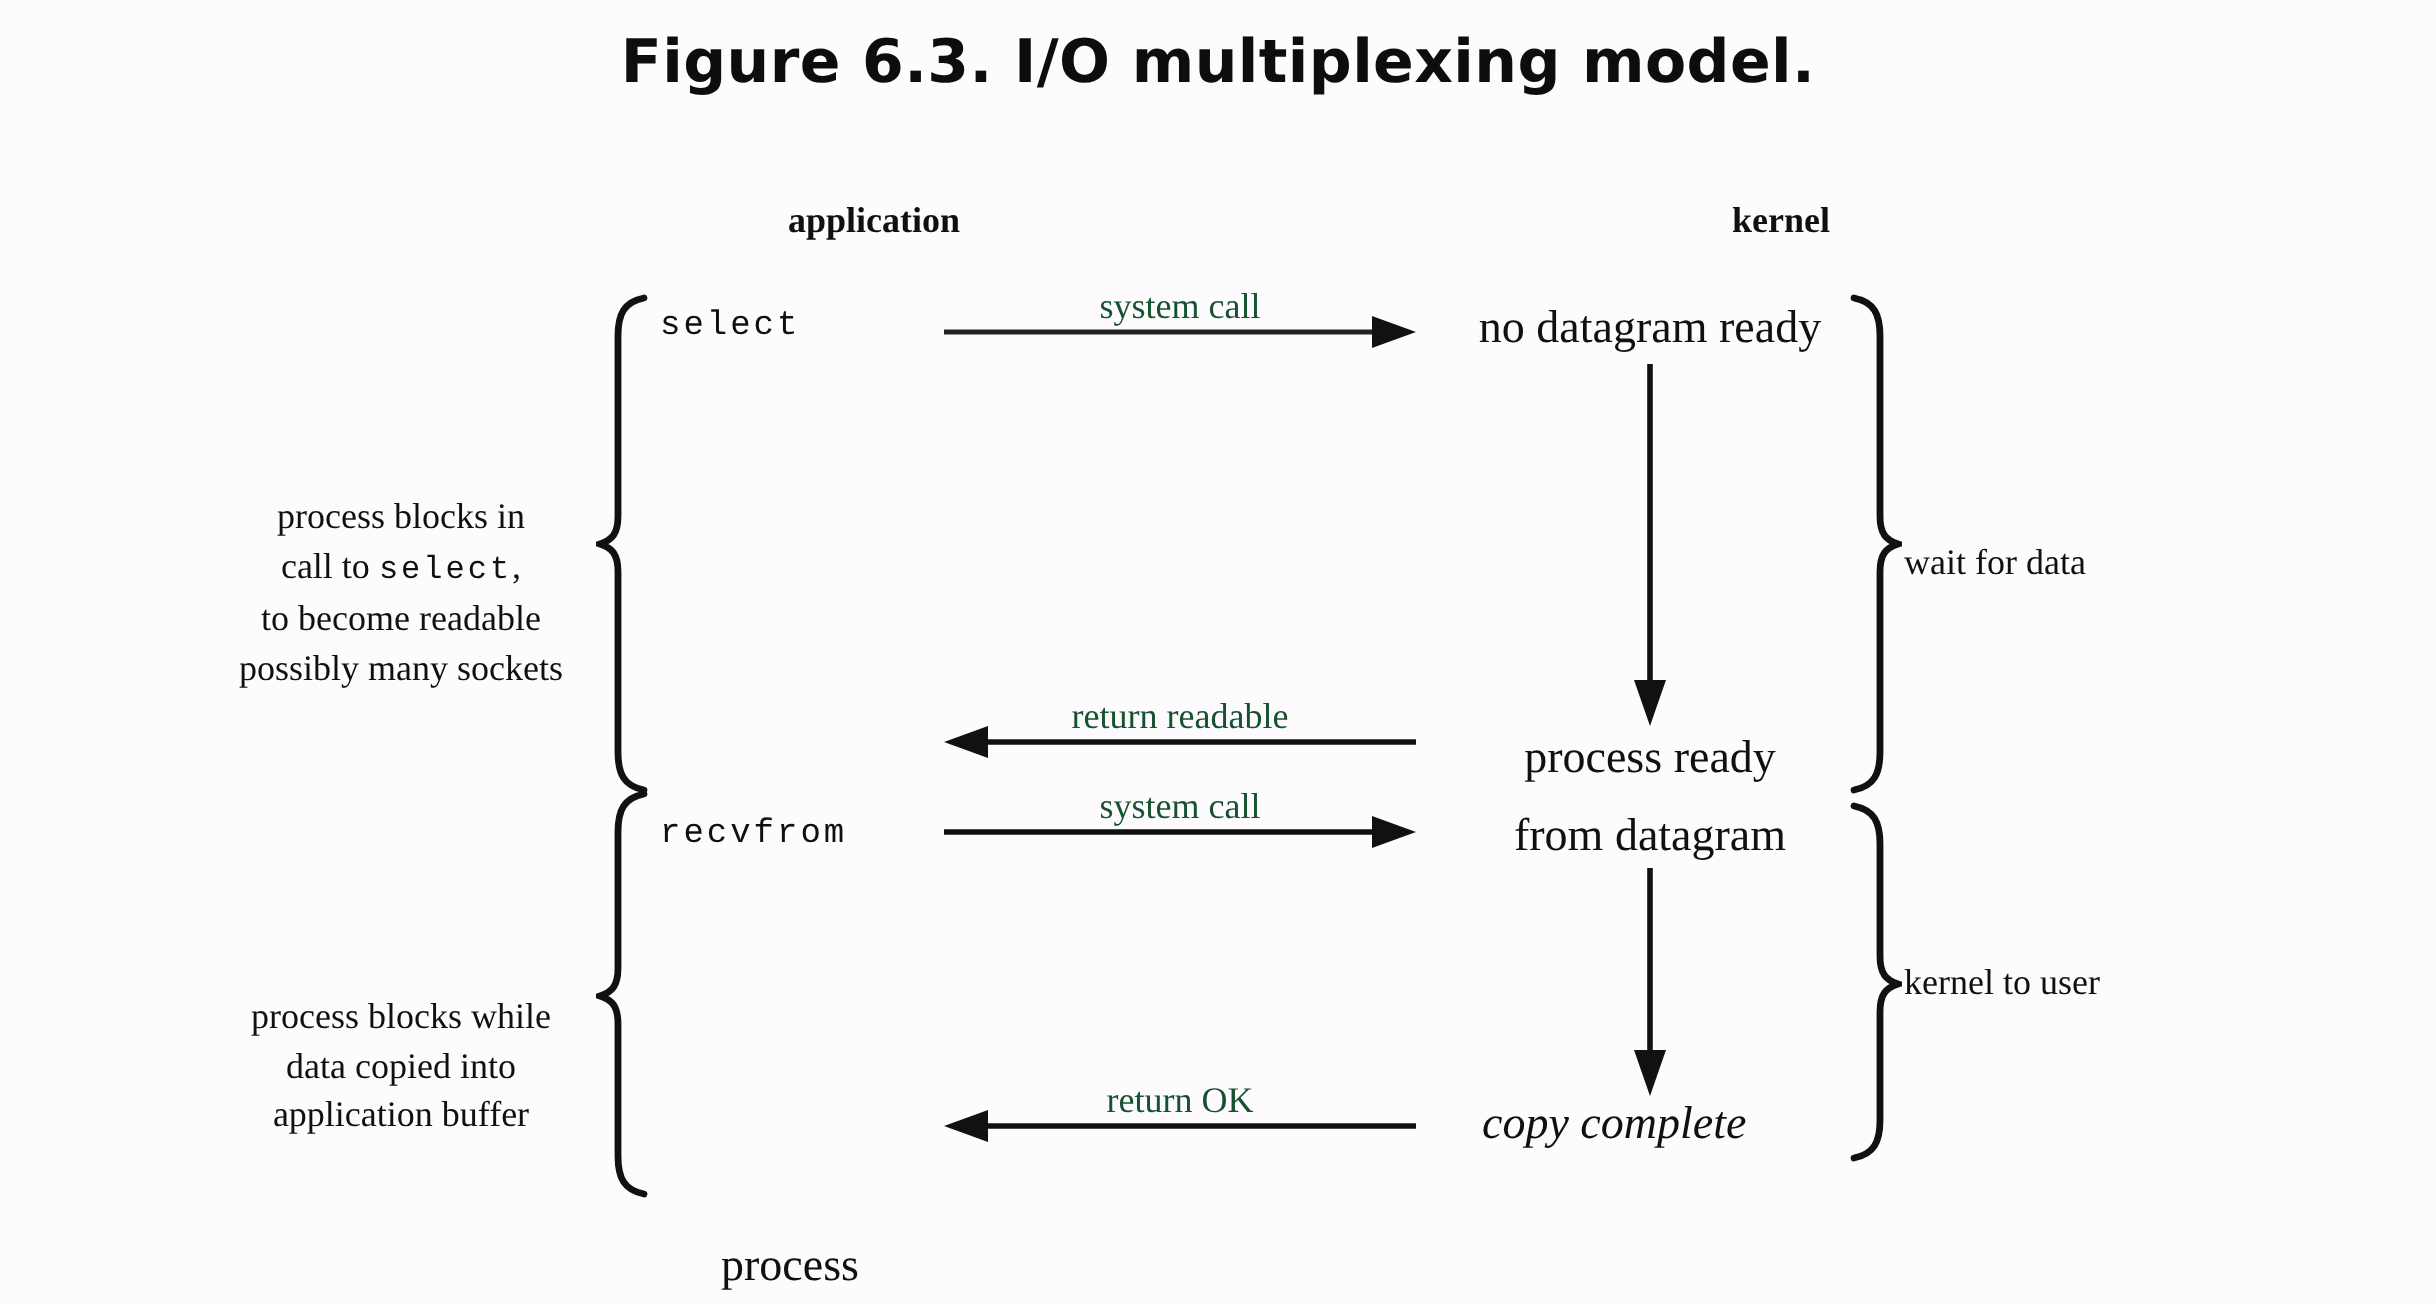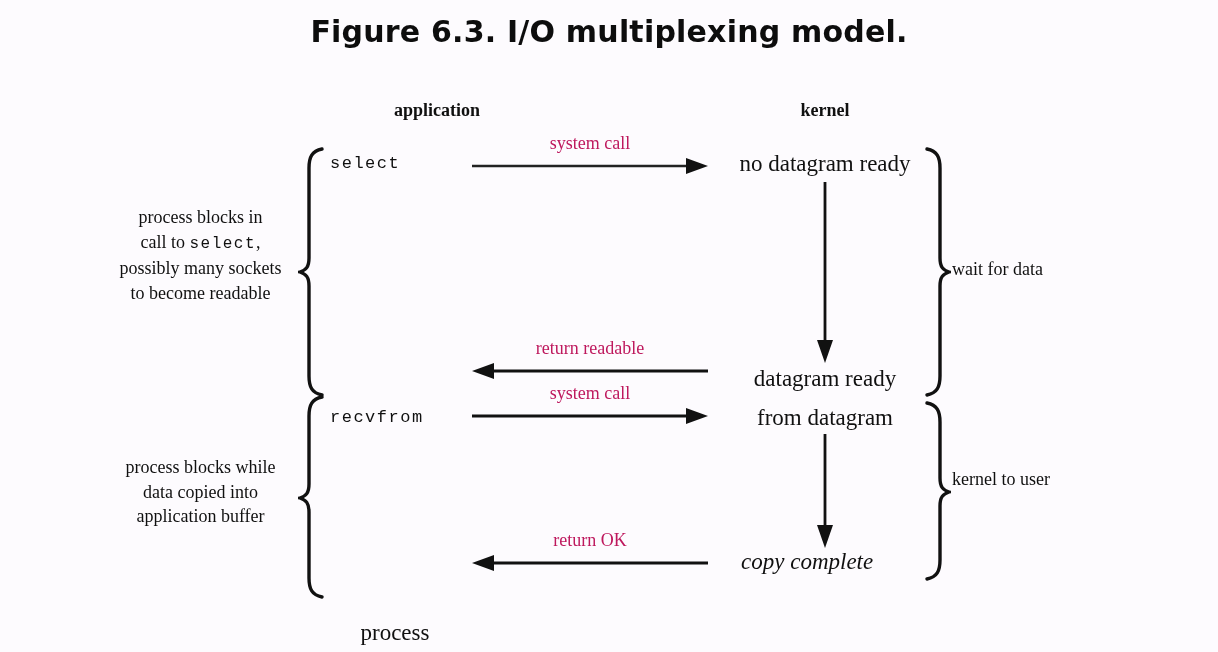--- a/index.html
+++ b/index.html
@@ -32,21 +32,21 @@
 
   .col-header {
     position: absolute;
     font-family: "Liberation Serif", "DejaVu Serif", serif;
     font-weight: bold;
     font-size: 18px;
     text-align: center;
     color: #101010;
   }
   #hdr-application { left: 300px; top: 100px; width: 180px; text-align: right; }
-  #hdr-kernel      { left: 735px; top: 100px; width: 180px; }
+  #hdr-kernel      { left: 735px; top: 100px; width: 180px; text-align: right; }
 
   
   .txt {
     position: absolute;
     font-size: 23px;
     line-height: 24px;
     color: #101010;
     white-space: pre;
   }
   .mono {
@@ -69,31 +69,33 @@
   #k-copy-datagram { left: 720px; top: 406px; width: 210px; text-align: center; }
   #k-copy-complete { left: 741px; top: 550px; width: 210px; text-align: left; font-style: italic; }
 
   
   .side-note {
     position: absolute;
     text-align: center;
     font-size: 18px;
     line-height: 24.5px;
     color: #101010;
+    margin-top: 41px;
   }
   #note-select { left: 98px; top: 205px; width: 205px; }
   #note-copy   { left: 98px; top: 455px; width: 205px; }
 
   
   .right-note {
     position: absolute;
     text-align: left;
     font-size: 18px;
     line-height: 24.5px;
     color: #101010;
+    margin-top: 12px;
   }
   #note-wait { left: 952px; top: 257px; width: 220px; }
   #note-copy-data { left: 952px; top: 467px; width: 220px; }
 
   
   .brace { position: absolute; }
   #brace-left-1  { left: 298px; top: 146px; }
   #brace-left-2  { left: 298px; top: 394px; }
   #brace-right-1 { left: 925px; top: 146px; }
   #brace-right-2 { left: 925px; top: 400px; }
@@ -105,22 +107,23 @@
   #arrow-syscall-2  { left: 470px; top: 405px; }
   #arrow-return-ok  { left: 470px; top: 552px; }
   #arrow-wait-down  { left: 810px; top: 180px; }
   #arrow-copy-down  { left: 810px; top: 432px; }
 
   
   .arrow-label {
     position: absolute;
     font-size: 18px;
     text-align: center;
-    color: #be185d;
+    color: #14532d;
     white-space: nowrap;
+    margin-top: 10px;
   }
   #lbl-syscall-1 { left: 470px; top: 133px; width: 240px; }
   #lbl-return-rd { left: 470px; top: 338px; width: 240px; }
   #lbl-syscall-2 { left: 470px; top: 383px; width: 240px; }
   #lbl-return-ok { left: 470px; top: 530px; width: 240px; }
 </style>
 </head>
 <body>
 
 <div class="figure-title">Figure 6.3. I/O multiplexing model.</div>
@@ -146,22 +149,22 @@
 </div>
 <div class="brace" id="brace-right-2">
   <svg width="26" height="182" viewBox="0 0 26 182" xmlns="http://www.w3.org/2000/svg">
     <path d="M2 3 C12 5 15 11 15 22 L15 78 C15 87 18 90 24 92 C18 94 15 97 15 106 L15 160 C15 171 12 177 2 179" fill="none" stroke="#111111" stroke-width="3.4" stroke-linecap="round"></path>
   </svg>
 </div>
 
 <div class="side-note" id="note-select">
   <div>process blocks in</div>
   <div>call to <span class="mono" style="position:static;font-size:16px;">select</span>,</div>
+  <div>to become readable</div>
   <div>possibly many sockets</div>
-  <div>to become readable</div>
 </div>
 
 <div class="side-note" id="note-copy">
   <div>process blocks while</div>
   <div>data copied into</div>
   <div>application buffer</div>
 </div>
 
 <div class="right-note" id="note-wait">
   <div>wait for data</div>
@@ -171,21 +174,21 @@
 </div>
 
 <div class="txt mono" id="app-select">select</div>
 <div class="txt mono" id="app-recvfrom">recvfrom</div>
 <div class="txt" id="app-process-datagram">
   <div>process</div>
   
 </div>
 
 <div class="txt" id="k-no-datagram">no datagram ready</div>
-<div class="txt" id="k-datagram">datagram ready</div>
+<div class="txt" id="k-datagram">process ready</div>
 <div class="txt" id="k-copy-datagram">from datagram</div>
 <div class="txt" id="k-copy-complete">copy complete</div>
 
 <div class="arrow" id="arrow-syscall-1">
   <svg width="240" height="22" viewBox="0 0 240 22" xmlns="http://www.w3.org/2000/svg">
     <line x1="2" y1="11" x2="218" y2="11" stroke="#222222" stroke-width="2.6"></line>
     <polygon points="216,3 238,11 216,19" fill="#111111"></polygon>
   </svg>
 </div>
 

